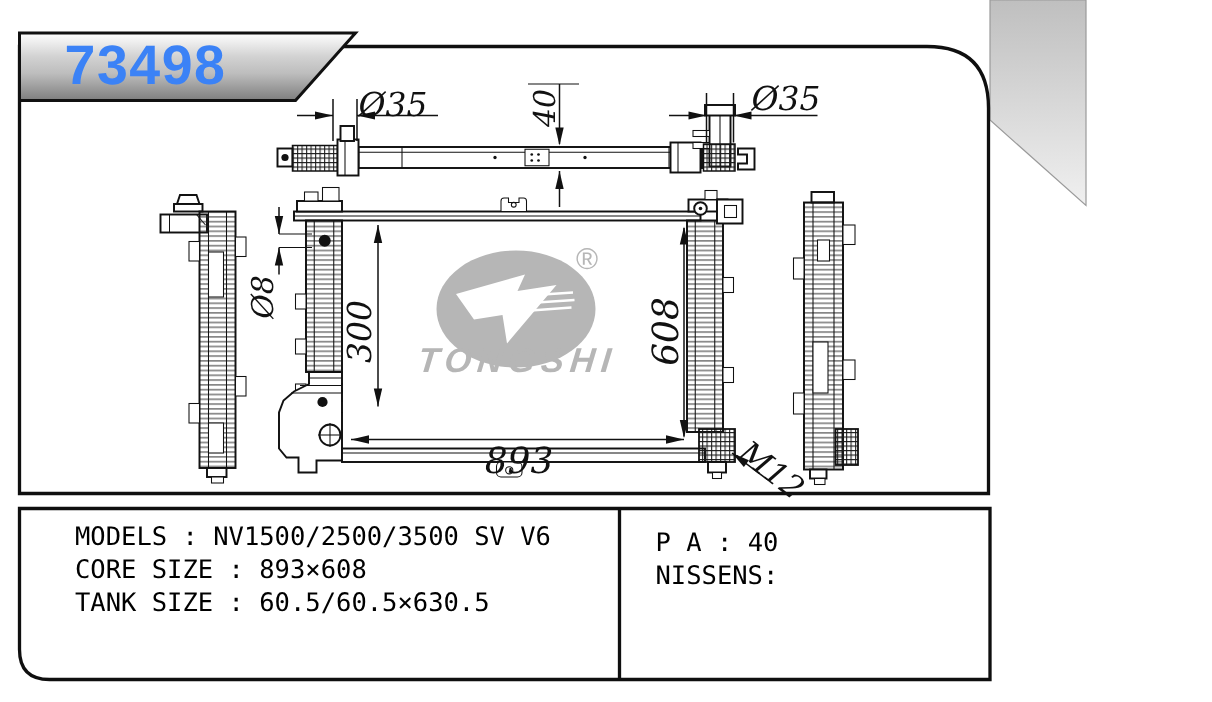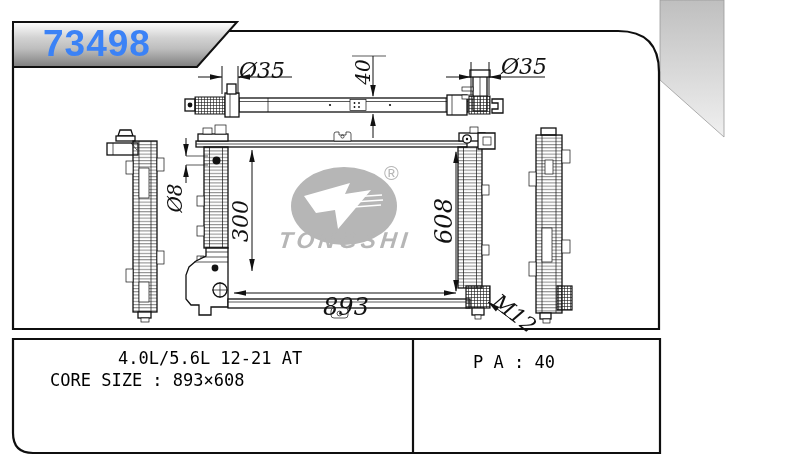--- a/index.html
+++ b/index.html
@@ -26,21 +26,21 @@
   
   .wm-reg{position:absolute;left:384px;top:162px;color:#b6b6b6;font-size:20px;}
   .wm-text{position:absolute;left:225px;top:227px;width:240px;text-align:center;
            color:#b6b6b6;font-size:23px;font-weight:700;font-style:italic;
            letter-spacing:4px;transform:skewX(-6deg);}
   
   .spec{position:absolute;color:#000;font:17px "DejaVu Sans Mono",monospace;line-height:22px;}
   .spec .row{height:22px;white-space:pre;}
   .spec .row.indent{margin-left:68px;}
   .spec-left{left:50px;top:347px;}
-  .spec-right{left:437px;top:351px;margin-left:36px;}
+  .spec-right{left:437px;top:351px;}
 </style>
 </head>
 <body>
 
 <div class="stage">
 
   <svg width="808" height="468" viewBox="0 0 808 468">
     <defs>
       <linearGradient id="bannerGrad" x1="0" y1="0" x2="0" y2="1">
         <stop offset="0" stop-color="#ffffff"></stop>
@@ -245,21 +245,23 @@
   <span class="dim r90 f20" style="left:175px;top:198px;">Ø8</span>
   <span class="dim r90" style="left:241px;top:221px;">300</span>
   <span class="dim f24" style="left:346px;top:283px;margin-top:24px;">893</span>
   <span class="dim r90 f24" style="left:444px;top:221px;">608</span>
   <span class="dim m12" style="left:514px;top:314px;">M12</span>
 
   <span class="wm-reg">®</span>
   <span class="wm-text">TONGSHI</span>
 
   <div class="spec spec-left">
-    <div class="row indent"><span>4.0L/5.6L 12-21 AT</span></div>
+    <div class="row"><span>MODELS</span><span> : </span><span>NV1500/2500/3500 SV V6</span></div>
     <div class="row"><span>CORE SIZE</span><span> : </span><span>893×608</span></div>
+    <div class="row"><span>TANK SIZE</span><span> : </span><span>60.5/60.5×630.5</span></div>
   </div>
 
   <div class="spec spec-right">
     <div class="row"><span>P A</span><span> : </span><span>40</span></div>
+    <div class="row"><span>NISSENS</span><span>:</span><span></span></div>
   </div>
 
 </div>
 
 </body></html>

